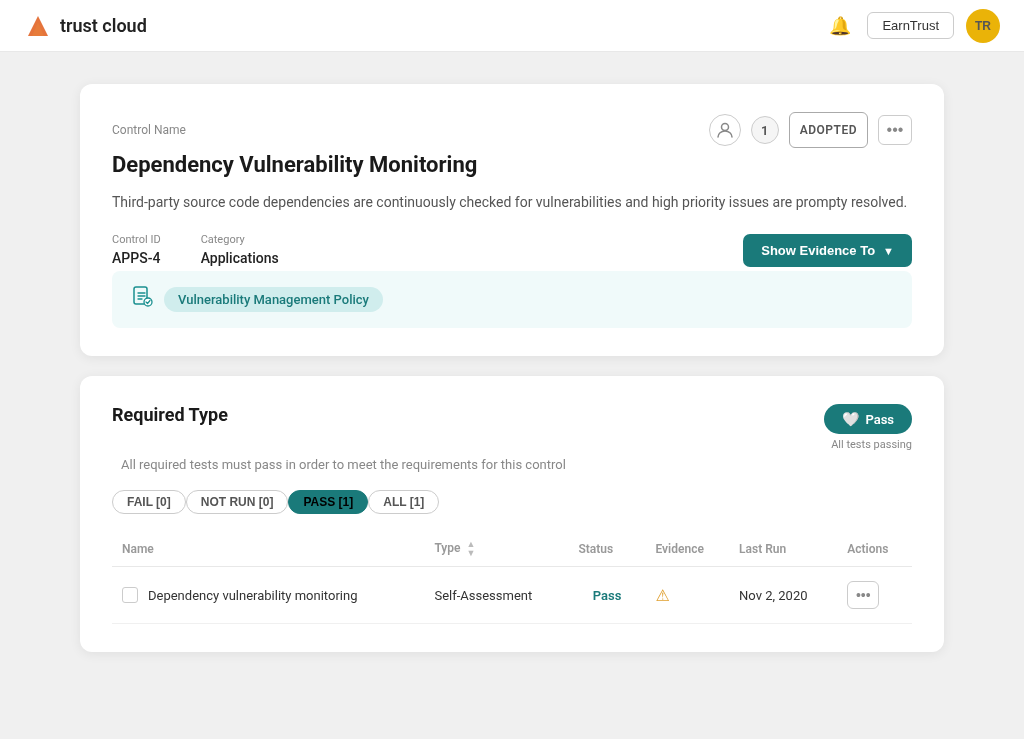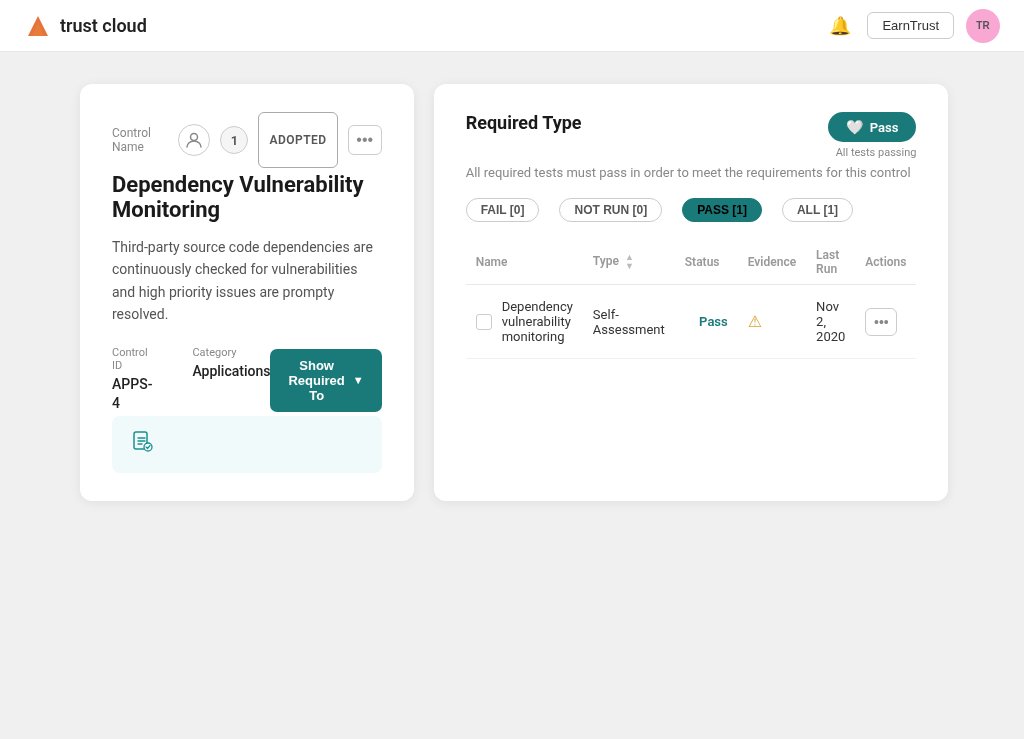--- a/index.html
+++ b/index.html
@@ -50,35 +50,35 @@
       background: #fff;
       border: 1.5px solid #ccc;
       border-radius: 6px;
       padding: 5px 14px;
       font-size: 13px;
       font-weight: 500;
       cursor: pointer;
       color: #333;
     }
     .avatar-btn {
-      background: #f9a8d4;
+      background: #eab308;
       border: none;
       border-radius: 50%;
       width: 34px;
       height: 34px;
-      font-size: 10px;
+      font-size: 12px;
       font-weight: 600;
       cursor: pointer;
       color: #555;
     }
     
     .main {
       padding: 32px 80px;
       display: flex;
-      flex-direction: row;
+      flex-direction: column;
       gap: 20px;
     }
     
     .card {
       background: #fff;
       border-radius: 12px;
       box-shadow: 0 2px 12px rgba(0,0,0,0.07);
       padding: 28px 32px;
     }
     
@@ -118,21 +118,21 @@
       display: flex;
       align-items: center;
       justify-content: center;
       font-size: 13px;
       font-weight: 600;
       color: #555;
     }
     .adopted-badge {
       border: 1.5px solid #aaa;
       border-radius: 6px;
-      padding: 20px 10px;
+      padding: 10px 10px;
       font-size: 12px;
       font-weight: 600;
       color: #555;
       letter-spacing: 0.5px;
     }
     .more-btn {
       background: none;
       border: 1.5px solid #ccc;
       border-radius: 6px;
       width: 34px;
@@ -223,20 +223,21 @@
     }
     .tests-title {
       font-size: 18px;
       font-weight: 700;
       color: #1a1a1a;
     }
     .tests-subtitle {
       font-size: 13px;
       color: #888;
       margin-bottom: 18px;
+      margin-left: 9px;
     }
     .pass-badge {
       background: #1a7a7a;
       color: #fff;
       border-radius: 22px;
       padding: 7px 18px;
       font-size: 13px;
       font-weight: 600;
       display: flex;
       align-items: center;
@@ -247,21 +248,21 @@
       font-size: 14px;
     }
     .pass-sub {
       font-size: 11px;
       color: #888;
       text-align: right;
       margin-top: 4px;
     }
     .filter-tabs {
       display: flex;
-      gap: 20px;
+      gap: 0;
       margin-bottom: 18px;
     }
     .filter-tab {
       border: 1.5px solid #ccc;
       border-radius: 20px;
       padding: 4px 14px;
       font-size: 12px;
       font-weight: 600;
       cursor: pointer;
       background: #fff;
@@ -390,34 +391,35 @@
         <div class="meta-field">
           <label>Control ID</label>
           <span>APPS-4</span>
         </div>
         <div class="meta-field">
           <label>Category</label>
           <span>Applications</span>
         </div>
       </div>
       <button class="show-mapping-btn">
-        <span>Show Required To</span>
+        <span>Show Evidence To</span>
         <span class="chevron">▼</span>
       </button>
     </div>
 
     <div class="policy-tag-row">
       <span class="policy-icon">
         <svg width="24" height="24" viewBox="0 0 24 24" fill="none" xmlns="http://www.w3.org/2000/svg">
           <rect x="4" y="2" width="13" height="17" rx="2" stroke="#1a9090" stroke-width="1.5"></rect>
           <path d="M8 8h7M8 11h7M8 14h4" stroke="#1a9090" stroke-width="1.3" stroke-linecap="round"></path>
           <circle cx="18" cy="17" r="4" fill="#fff" stroke="#1a9090" stroke-width="1.3"></circle>
           <path d="M16 17l1.5 1.5L20 15.5" stroke="#1a9090" stroke-width="1.2" stroke-linecap="round" stroke-linejoin="round"></path>
         </svg>
       </span>
+      <span class="policy-tag">Vulnerability Management Policy</span>
     </div>
   </div>
 
   <div class="card">
     <div class="tests-header">
       <div>
         <div class="tests-title">Required Type</div>
       </div>
       <div>
         <div class="pass-badge">

